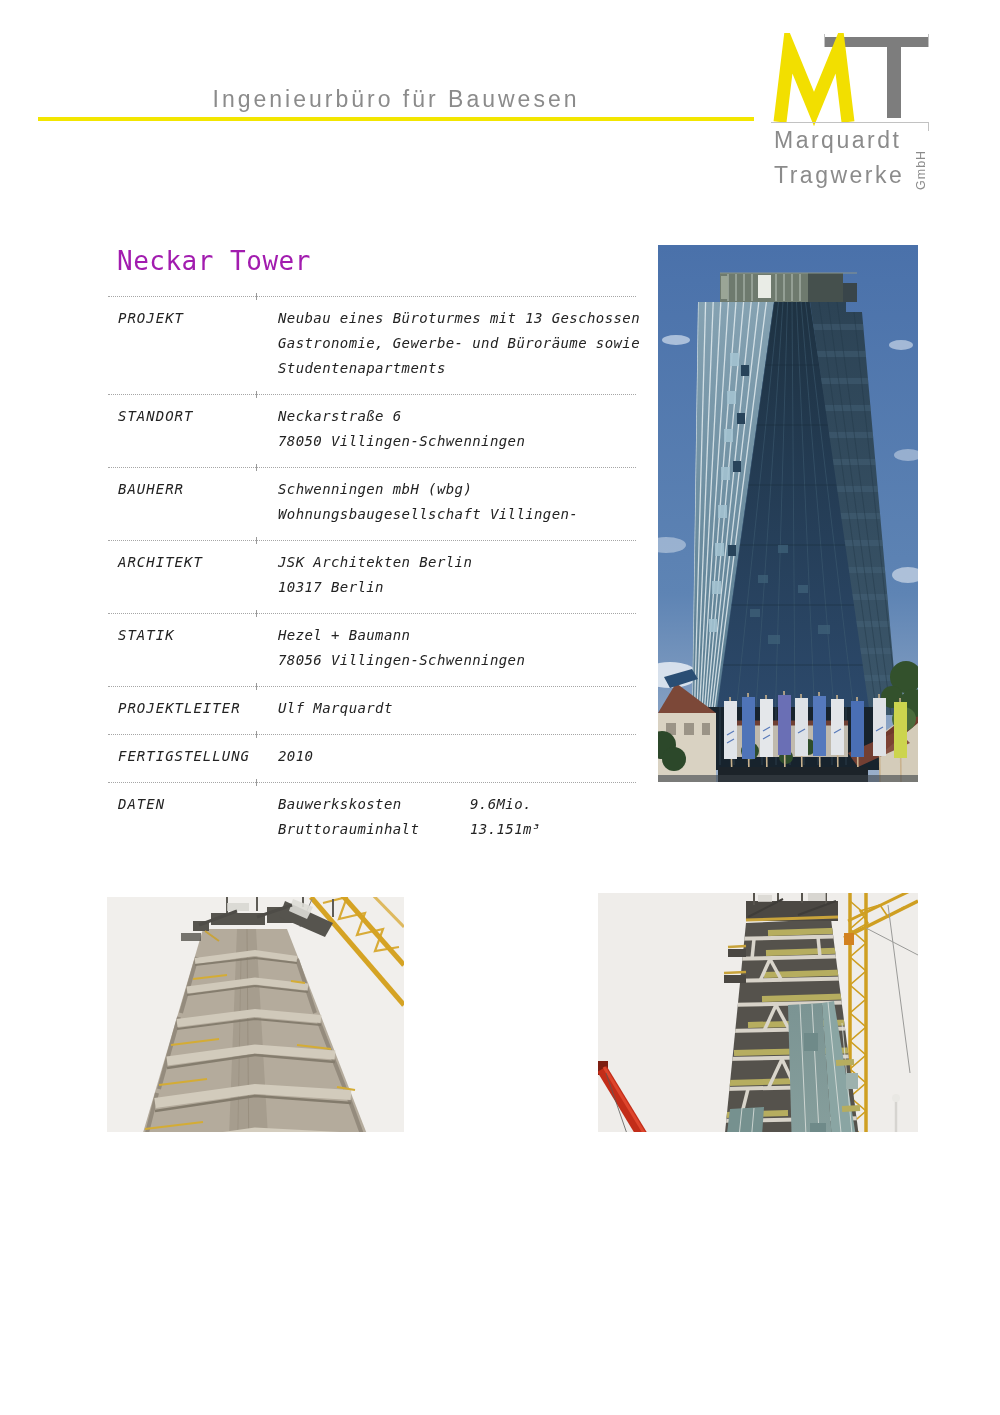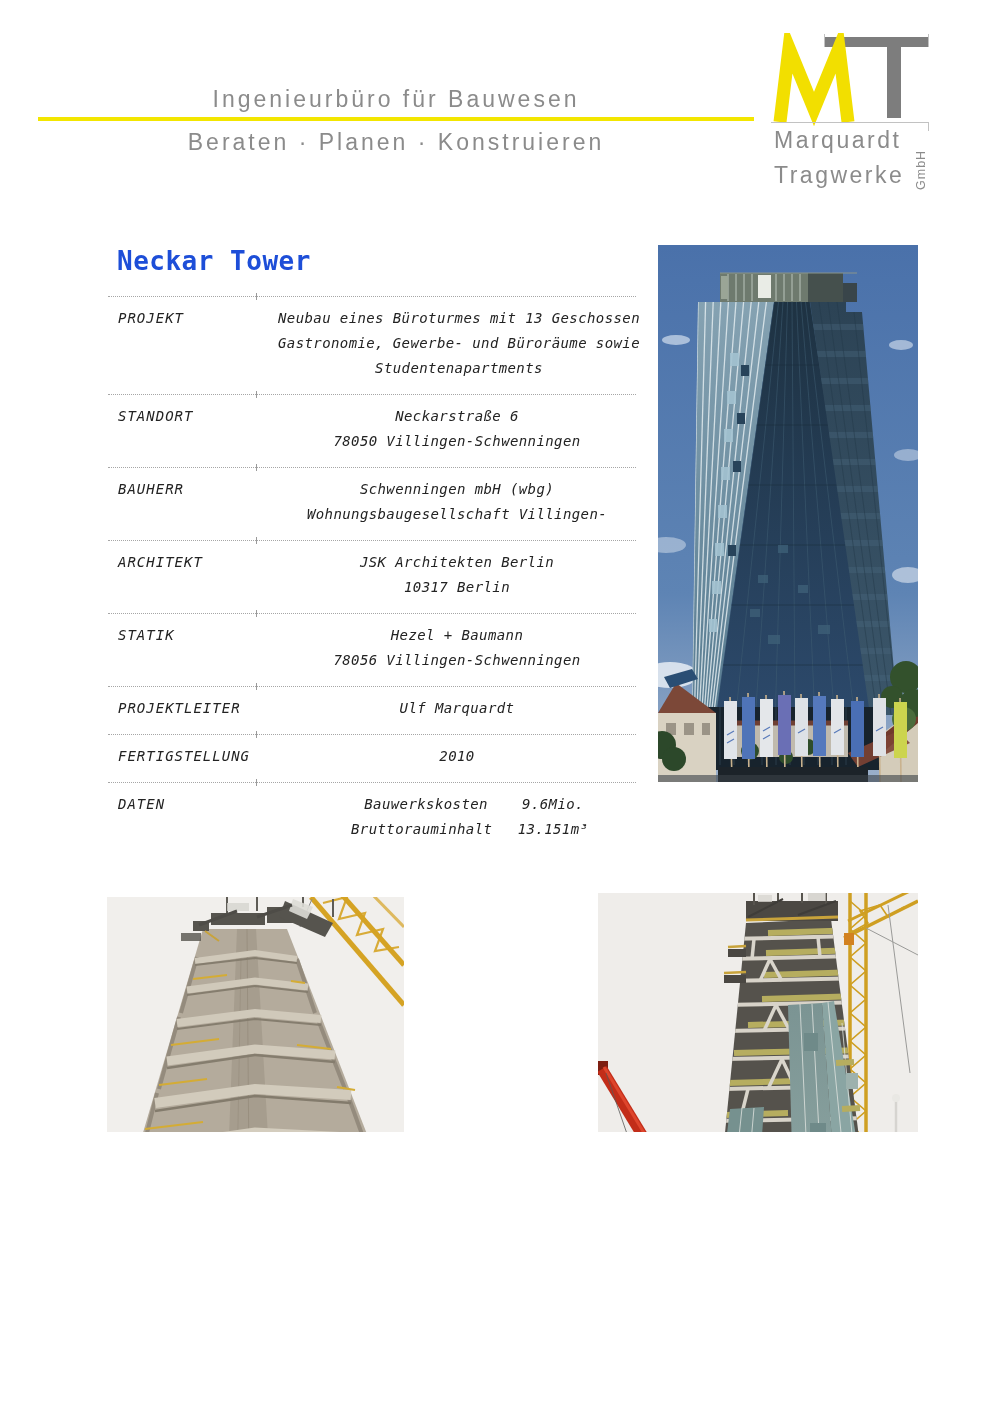--- a/index.html
+++ b/index.html
@@ -14,51 +14,50 @@
   
   .logo{position:absolute;left:755px;top:33px;width:172px;height:150px;}
   .logo svg{position:absolute;left:0;top:0;display:block;}
   .logo-name{position:absolute;left:6px;color:#8b8b8b;font-size:23px;letter-spacing:2.5px;
              line-height:23px;white-space:nowrap;}
   #logo-name1{top:96px;}
   #logo-name2{top:131px;}
   #logo-gmbh{position:absolute;left:146px;top:97px;height:60px;color:#8b8b8b;font-size:12.5px;
              letter-spacing:1px;writing-mode:vertical-rl;transform:rotate(180deg);}
   
-  #project-title{position:absolute;left:104px;top:246px;margin:0;color:#1d4ed8;
-                 font-family:"DejaVu Sans Mono",monospace;font-size:26px;font-weight:700;
+  #project-title{position:absolute;left:104px;top:246px;margin:0;color:#a21caf;
+                 font-family:"DejaVu Sans Mono",monospace;font-size:26px;font-weight:400;
                  letter-spacing:.5px;white-space:nowrap;}
   #project-table{position:absolute;left:95px;top:296px;width:528px;color:#232323;
                  font-family:"DejaVu Sans Mono",monospace;font-size:14px;letter-spacing:.4px;font-style:italic;}
   .t-row{position:relative;display:flex;border-top:1px dotted #a6a6a6;padding:9px 0 13px 0;}
   .t-tick{position:absolute;left:148px;top:-4px;width:1px;height:7px;background:#9a9a9a;}
   .t-label{flex:none;width:160px;padding-left:10px;letter-spacing:1px;line-height:25px;}
   .t-val{flex:1;}
-  .t-line{line-height:25px;white-space:nowrap;text-align:center;}
+  .t-line{line-height:25px;white-space:nowrap;}
   .pair-name{display:inline-block;width:192px;}
   
   .photo{position:absolute;}
   .photo svg{display:block;width:100%;height:100%;}
   #photo-main{left:645px;top:245px;width:260px;height:537px;}
   #photo-left{left:94px;top:897px;width:297px;height:395px;}
   #photo-right{left:585px;top:893px;width:320px;height:400px;}
   
   .mark{position:absolute;background:#a8a8a8;}
   #mark-hline{left:22px;top:1352px;width:978px;height:1px;}
   #mark-tick-left{left:50px;top:1329px;width:1px;height:35px;}
   #mark-tick-right{left:950px;top:1352px;width:1px;height:25px;}
 </style>
 </head>
 <body>
 
 <div class="page" style="--accent: #F3E600;">
 
   <div class="tagline" id="tagline-top">Ingenieurbüro für Bauwesen</div>
   <div id="header-rule"></div>
-  <div class="tagline" id="tagline-bottom">Beraten · Planen · Konstruieren</div>
 
   <div class="logo">
     <svg width="172" height="99" viewBox="0 0 172 99">
 
       <line x1="56.5" y1="1" x2="56.5" y2="14" stroke="#c2c2c2" stroke-width="1"></line>
       <line x1="160.5" y1="1" x2="160.5" y2="14" stroke="#c2c2c2" stroke-width="1"></line>
 
       <g fill="#7d7d7d">
         <rect x="57" y="4" width="103" height="10"></rect>
         <rect x="119" y="14" width="14" height="71"></rect>

